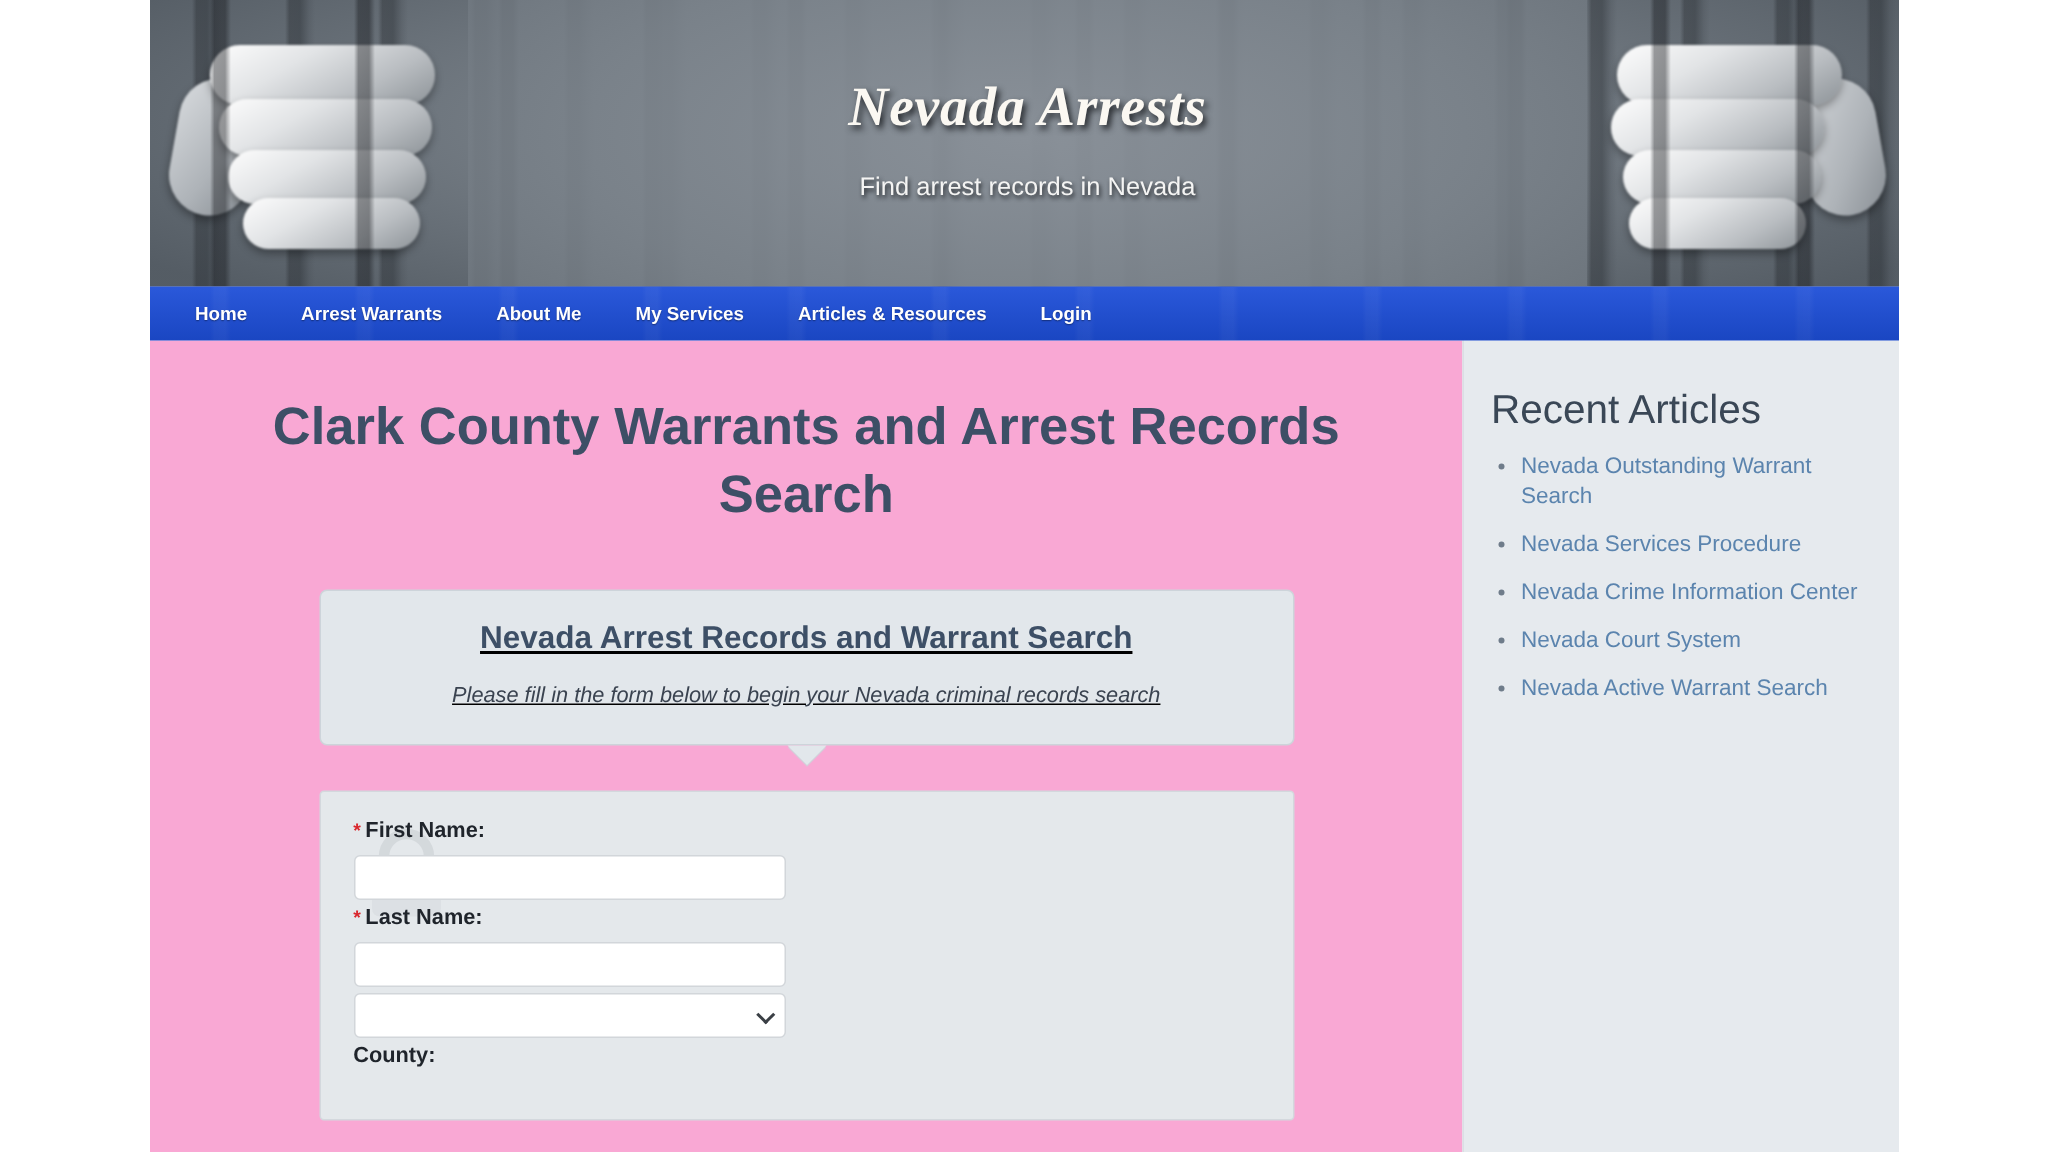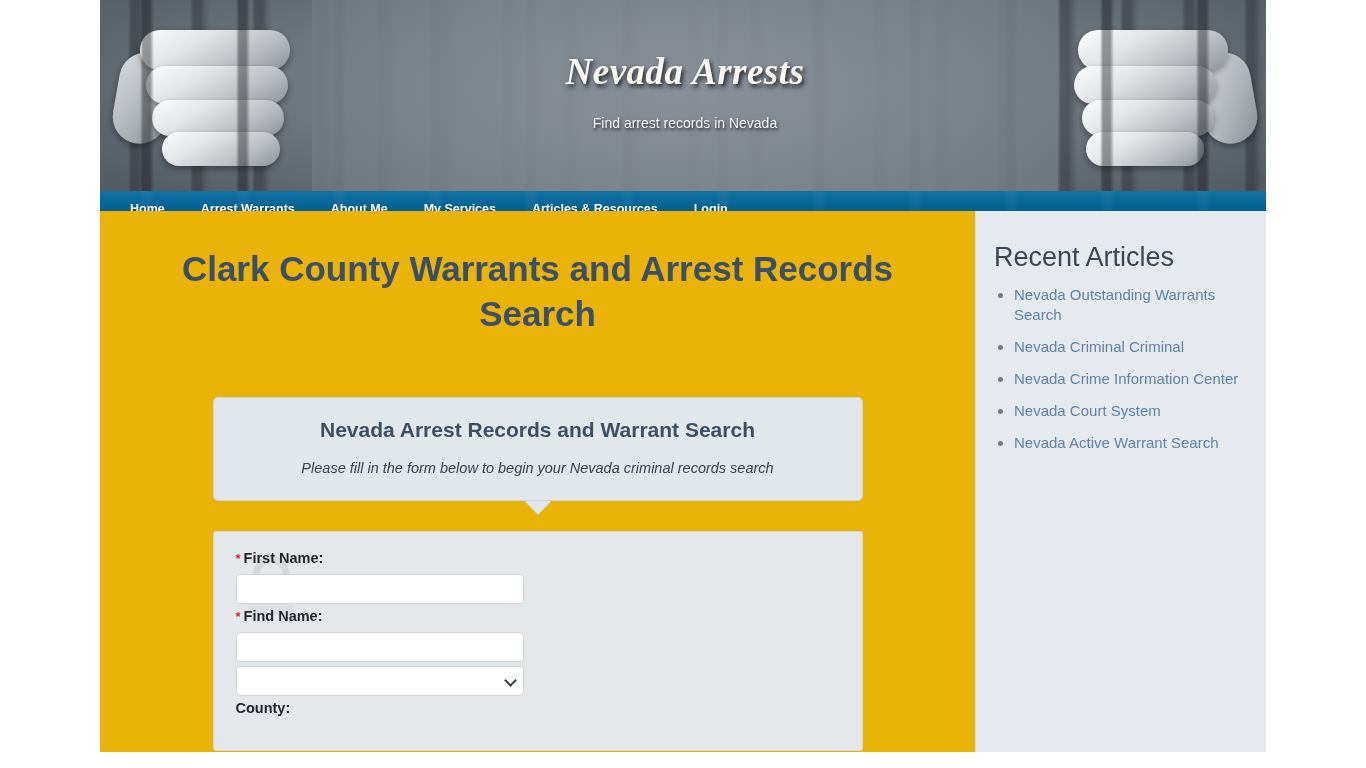--- a/index.html
+++ b/index.html
@@ -126,32 +126,32 @@
     font-size: 37px;
     color: #fbf8f2;
     letter-spacing: 0.5px;
     text-shadow: 2px 3px 4px rgba(20,22,26,0.85);
     line-height: 1.1;
     margin: 0;
   }
   .site-tagline {
     margin-top: 22px;
     font-family: "Liberation Sans", sans-serif;
-    font-size: 14px;
+    font-size: 17px;
     font-weight: normal;
     color: #f4f4f3;
     text-shadow: 1px 2px 3px rgba(20,22,26,0.85);
   }
 
   
   .nav {
     position: relative;
     width: 1166px;
-    height: 20px;
-    background: #0369a1;
+    height: 36px;
+    background: #1d4ed8;
     overflow: hidden;
     z-index: 6;
   }
   .nav-stripes {
     position: absolute;
     inset: 0;
     background: repeating-linear-gradient(
       90deg,
       rgba(255,255,255,0.0) 0px,
       rgba(255,255,255,0.0) 40px,
@@ -189,21 +189,21 @@
   
   .content-row {
     position: relative;
     display: flex;
     width: 1166px;
     height: 541px;
     background: #f8f9fa;
   }
   .main-col {
     width: 875px;
-    background: #eab308;
+    background: #f9a8d4;
     padding: 0;
     position: relative;
   }
   .side-col {
     width: 291px;
     background: #e6eaee;
     border-left: 1px solid #dadfe4;
     padding: 0 18px;
     position: relative;
   }
@@ -214,23 +214,24 @@
     padding: 0 28px;
     text-align: center;
     font-size: 35px;
     line-height: 1.28;
     font-weight: bold;
     color: #3d4f66;
   }
 
   
   .bubble-wrap {
-    margin: 60px auto 0 auto;
+    margin: 40px auto 0 auto;
     width: 650px;
     position: relative;
+    text-decoration: underline;
   }
   .bubble {
     background: #e2e7eb;
     border: 1px solid #cdd4da;
     border-radius: 5px;
     padding: 20px 22px 24px 22px;
     text-align: center;
   }
   .bubble-title {
     font-size: 21px;
@@ -443,21 +444,21 @@
           </svg>
 
           <div class="form-grid">
 
             <div class="field">
               <label class="field-label"><span class="req-star">*</span><span>First Name:</span></label>
               <input class="text-input" type="text" placeholder="" style="">
             </div>
 
             <div class="field">
-              <label class="field-label"><span class="req-star">*</span><span>Find Name:</span></label>
+              <label class="field-label"><span class="req-star">*</span><span>Last Name:</span></label>
               <input class="text-input" type="text" placeholder="" style="">
             </div>
 
             <div class="field">
               <div class="select-wrap">
                 <select class="select-input">
                   <option></option>
                 </select>
                 <span class="chevron"></span>
               </div>
@@ -471,24 +472,24 @@
           </div>
 
         </div>
 
       </div>
 
       <aside class="side-col">
         <h3 class="side-title">Recent Articles</h3>
         <ul class="side-list">
           <li>
-            <a class="side-link">Nevada Outstanding Warrants Search</a>
+            <a class="side-link">Nevada Outstanding Warrant Search</a>
           </li>
           <li>
-            <a class="side-link">Nevada Criminal Criminal</a>
+            <a class="side-link">Nevada Services Procedure</a>
           </li>
           <li>
             <a class="side-link">Nevada Crime Information Center</a>
           </li>
           <li>
             <a class="side-link">Nevada Court System</a>
           </li>
           <li>
             <a class="side-link">Nevada Active Warrant Search</a>
           </li>

